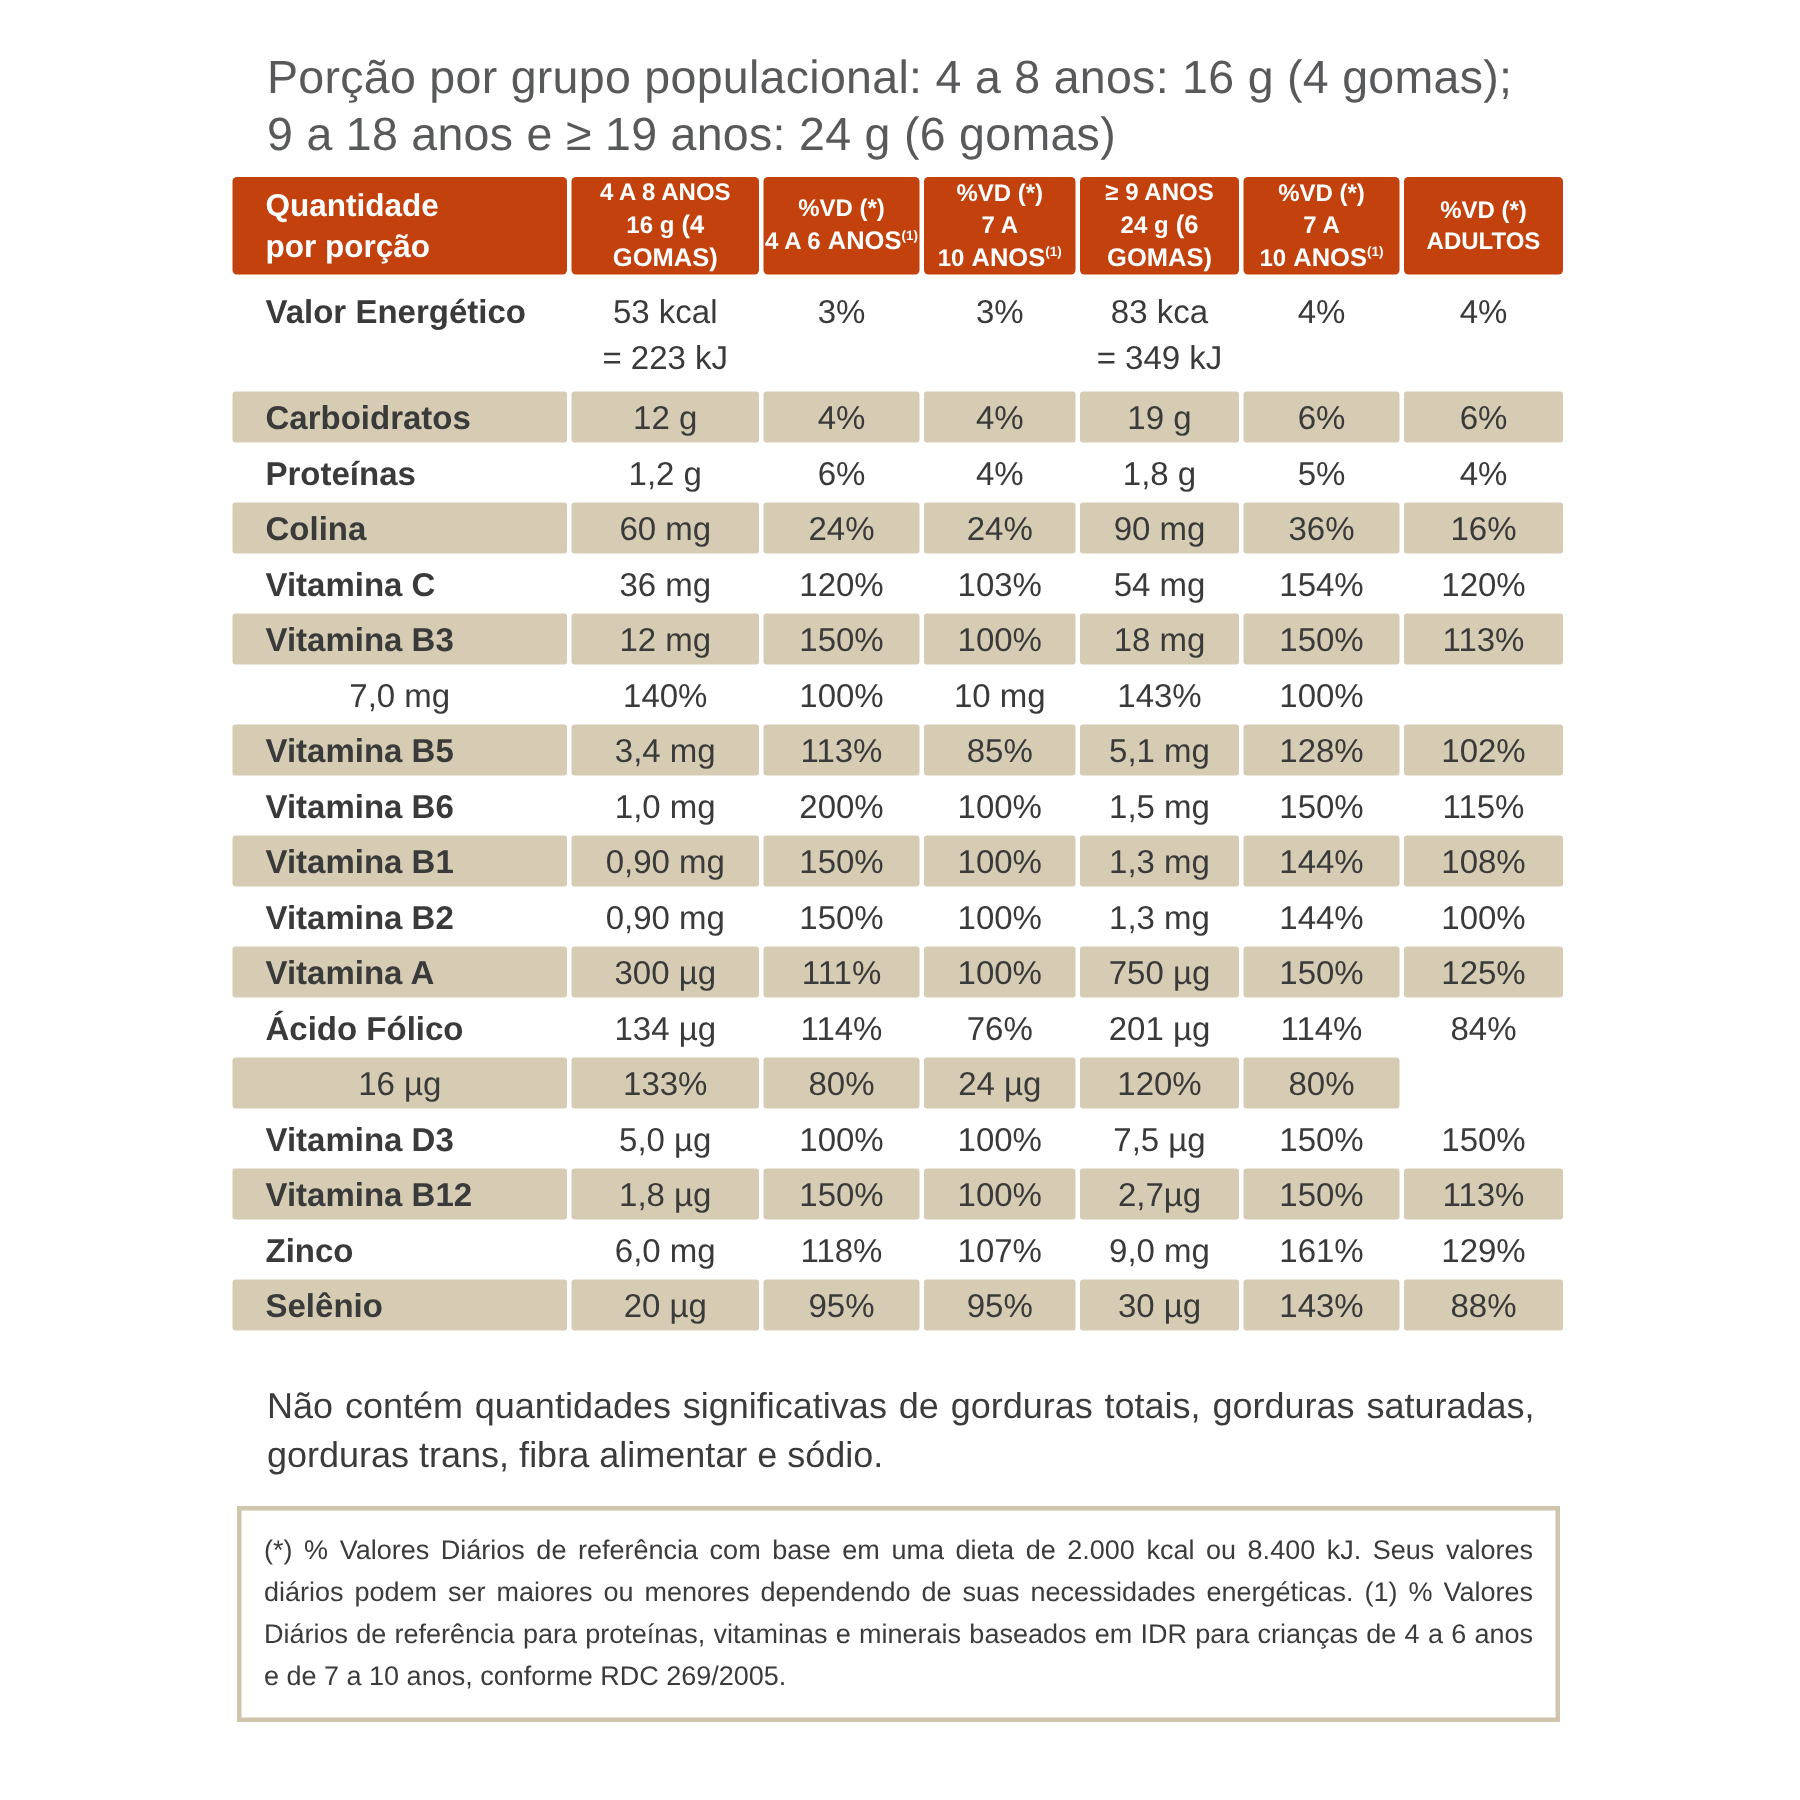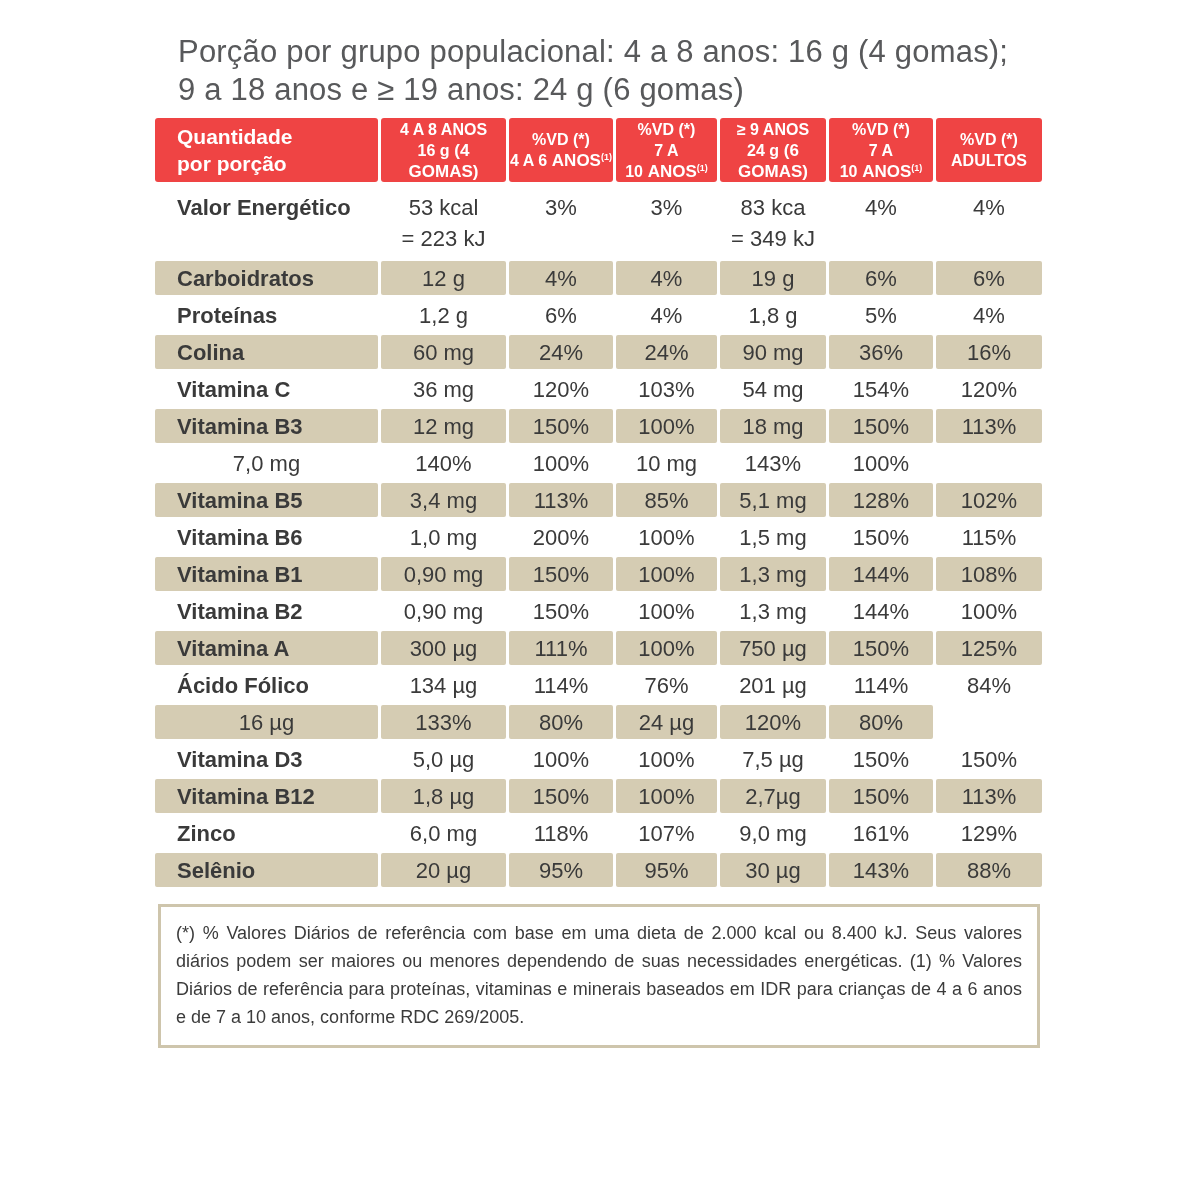--- a/index.html
+++ b/index.html
@@ -25,21 +25,21 @@
   .thead, .trow {
     display: grid;
     grid-template-columns: 223px 125px 104px 101px 106px 104px 106px;
     column-gap: 3px;
   }
   .thead {
     height: 64px;
     margin-bottom: 5px;
   }
   .hcell {
-    background: #ef4444;
+    background: #c2410c;
     color: #ffffff;
     border-radius: 3px;
     display: flex;
     flex-direction: column;
     justify-content: center;
     align-items: center;
     text-align: center;
     font-weight: bold;
   }
   .hcell.first {
@@ -308,17 +308,18 @@
           <div class="cell val">20 µg</div>
           <div class="cell val">95%</div>
           <div class="cell val">95%</div>
           <div class="cell val">30 µg</div>
           <div class="cell val">143%</div>
           <div class="cell val">88%</div>
         </div>
       </div>
   </div>
 
+  <p class="note">Não contém quantidades significativas de gorduras totais, gorduras saturadas, gorduras trans, fibra alimentar e sódio.</p>
 
   <div class="fbox">
     <p>(*) % Valores Diários de referência com base em uma dieta de 2.000 kcal ou 8.400 kJ. Seus valores diários podem ser maiores ou menores dependendo de suas necessidades energéticas. (1) % Valores Diários de referência para proteínas, vitaminas e minerais baseados em IDR para crianças de 4 a 6 anos e de 7 a 10 anos, conforme RDC 269/2005.</p>
   </div>
 </div>
 
 </body></html>

